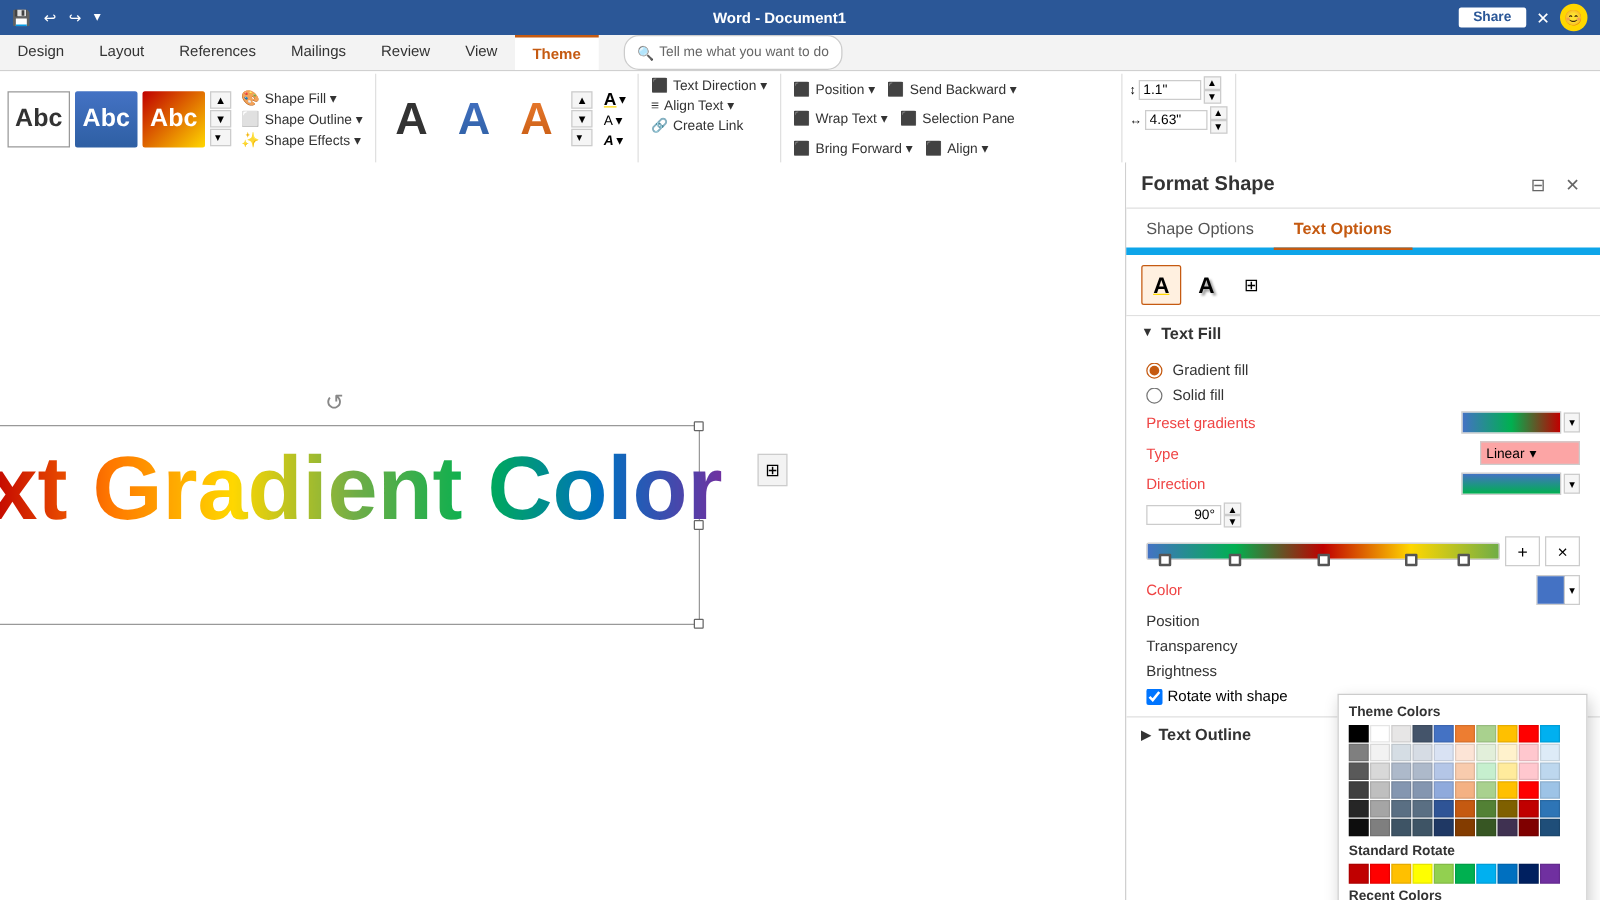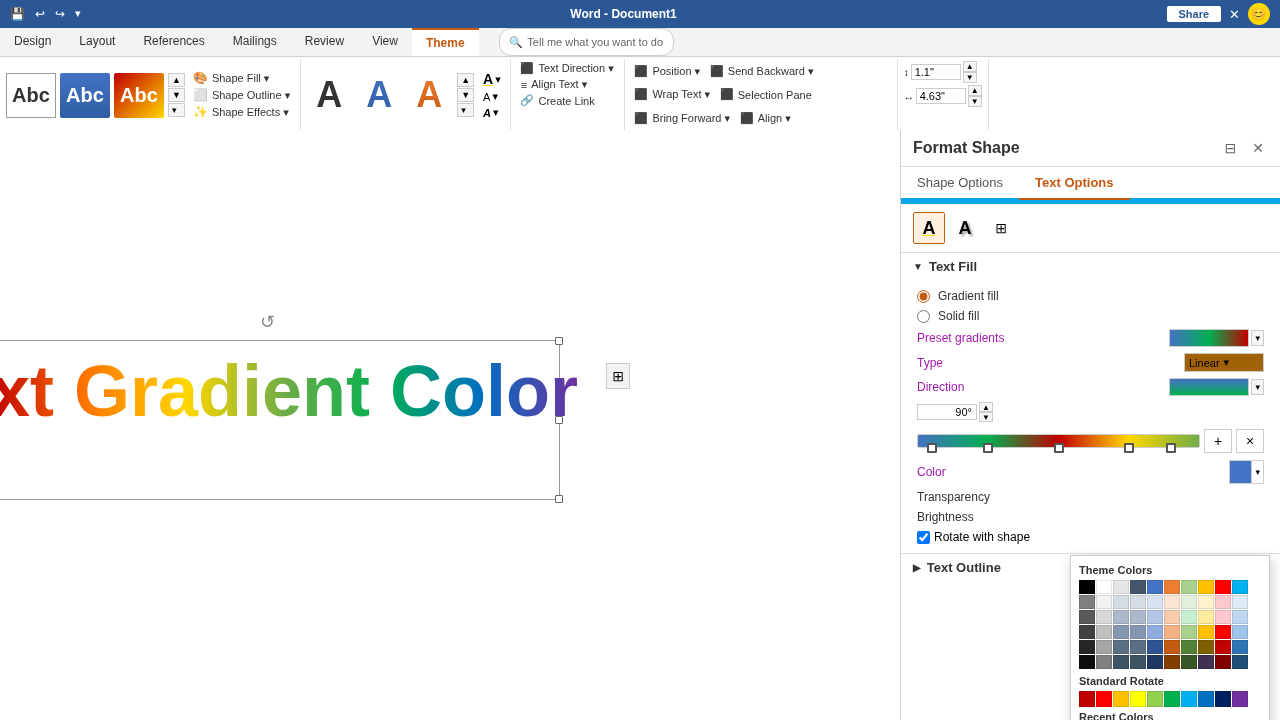--- a/index.html
+++ b/index.html
@@ -62,23 +62,23 @@
     .section-header { display: flex; align-items: center; padding: 6px 12px; background: white; cursor: pointer; font-size: 13px; font-weight: 600; color: #333; }
     .section-header .arrow { margin-right: 6px; font-size: 10px; }
     .section-content { padding: 6px 16px; }
 
     
     .radio-row { display: flex; align-items: center; gap: 8px; padding: 3px 0; font-size: 12px; color: #333; }
     .radio-row input[type=radio] { accent-color: #c55a11; }
 
     
     .prop-row { display: flex; align-items: center; padding: 3px 0; font-size: 12px; }
-    .prop-label { color: #a21caf; flex: 1; }
+    .prop-label { color: #ef4444; flex: 1; }
     .prop-control { display: flex; align-items: center; gap: 2px; }
-    .dropdown-btn { border: 1px solid #ccc; background: #a16207; padding: 2px 4px; font-size: 11px; cursor: pointer; display: flex; align-items: center; gap: 4px; min-width: 80px; }
+    .dropdown-btn { border: 1px solid #ccc; background: #fca5a5; padding: 2px 4px; font-size: 11px; cursor: pointer; display: flex; align-items: center; gap: 4px; min-width: 80px; }
     .angle-input { border: 1px solid #ccc; width: 60px; padding: 1px 4px; font-size: 11px; text-align: right; }
     .spin-btn { display: flex; flex-direction: column; }
     .spin-up, .spin-down { border: 1px solid #ccc; background: #f5f5f5; font-size: 8px; width: 14px; height: 10px; cursor: pointer; display: flex; align-items: center; justify-content: center; }
 
     
     .gradient-stops-bar { position: relative; height: 14px; border: 1px solid #ccc; margin: 4px 0; border-radius: 2px; background: linear-gradient(to right, #4472c4, #00b050, #c00000, #ffd700, #70ad47); }
     .gradient-stop-marker { position: absolute; bottom: -6px; width: 10px; height: 10px; background: white; border: 2px solid #555; border-radius: 1px; transform: translateX(-50%); cursor: pointer; }
     .gradient-stops-actions { display: flex; gap: 4px; }
     .gs-action-btn { border: 1px solid #ccc; background: white; padding: 2px 6px; font-size: 14px; cursor: pointer; width: 28px; height: 24px; display: flex; align-items: center; justify-content: center; }
 
@@ -379,20 +379,23 @@
       <div class="prop-row">
         <span class="prop-label">Color</span>
         <div class="prop-control">
           <div style="display:flex;align-items:center;border:1px solid #ccc;background:white;cursor:pointer;">
             <div style="width:22px;height:22px;background:#4472c4;border-right:1px solid #ccc;"></div>
             <span style="padding:0 3px;font-size:9px;">▾</span>
           </div>
         </div>
       </div>
 
+      <div class="partial-row">
+        <span class="partial-label">Position</span>
+      </div>
 
       <div class="partial-row">
         <span class="partial-label">Transparency</span>
       </div>
 
       <div class="partial-row">
         <span class="partial-label">Brightness</span>
       </div>
 
       <div class="partial-row">

